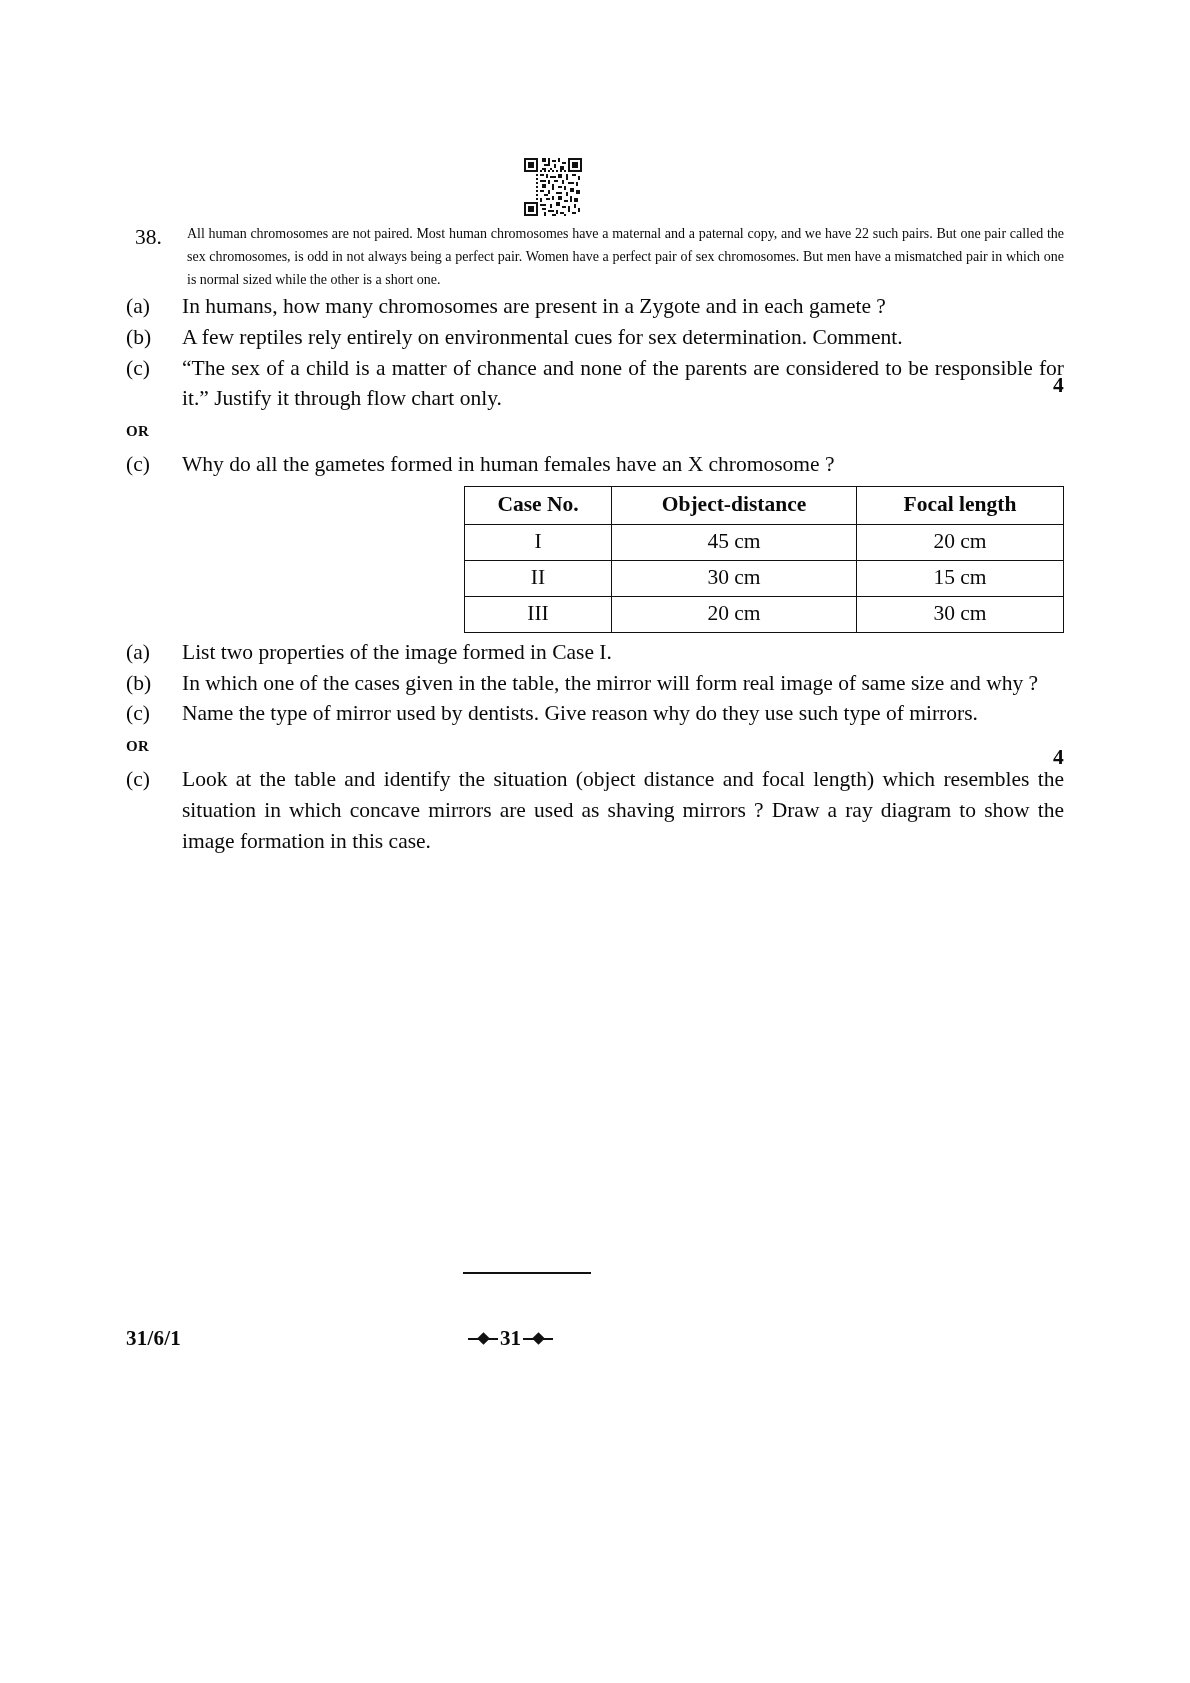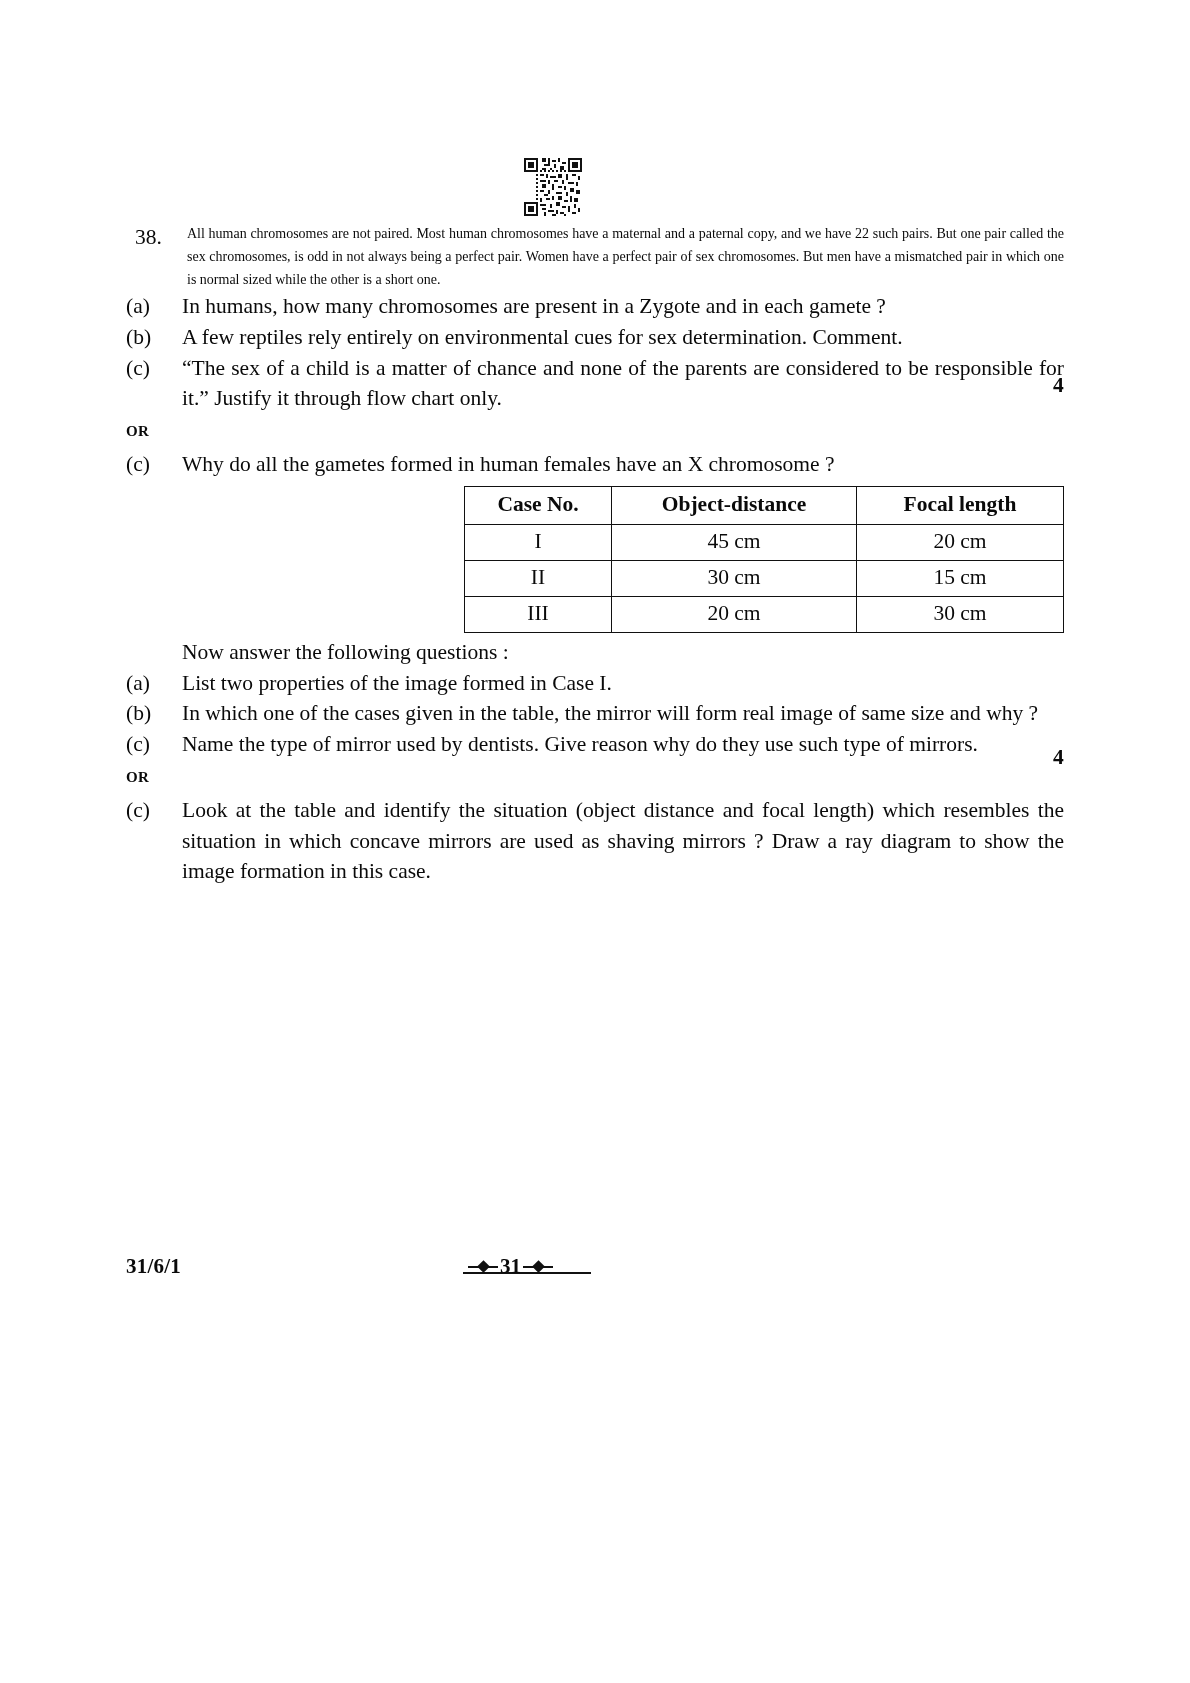--- a/index.html
+++ b/index.html
@@ -143,21 +143,21 @@
     top: 1272px;
     width: 128px;
     height: 0;
     border-top: 2.6px solid #111;
   }
 
   
   .footer {
     position: absolute;
     left: 126px;
-    top: 1254px;
+    top: 1326px;
     width: 938px;
     height: 34px;
   }
   .foot-code {
     position: absolute;
     left: 0;
     top: 0;
     font-size: 21px;
     font-weight: bold;
     letter-spacing: 0.2px;
@@ -355,21 +355,20 @@
           </tr>
           <tr>
             <td>III</td>
             <td>20 cm</td>
             <td>30 cm</td>
           </tr>
         </tbody>
       </table>
     </div>
 
-    <div class="tbl-note">Now answer the following questions :</div>
 
     <div class="subrow">
       <div class="sublabel">(a)</div>
       <div class="subbody">List two properties of the image formed in Case I.</div>
     </div>
 
     <div class="subrow">
       <div class="sublabel">(b)</div>
       <div class="subbody">In which one of the cases given in the table, the mirror will form real image of same size and why ?</div>
     </div>

